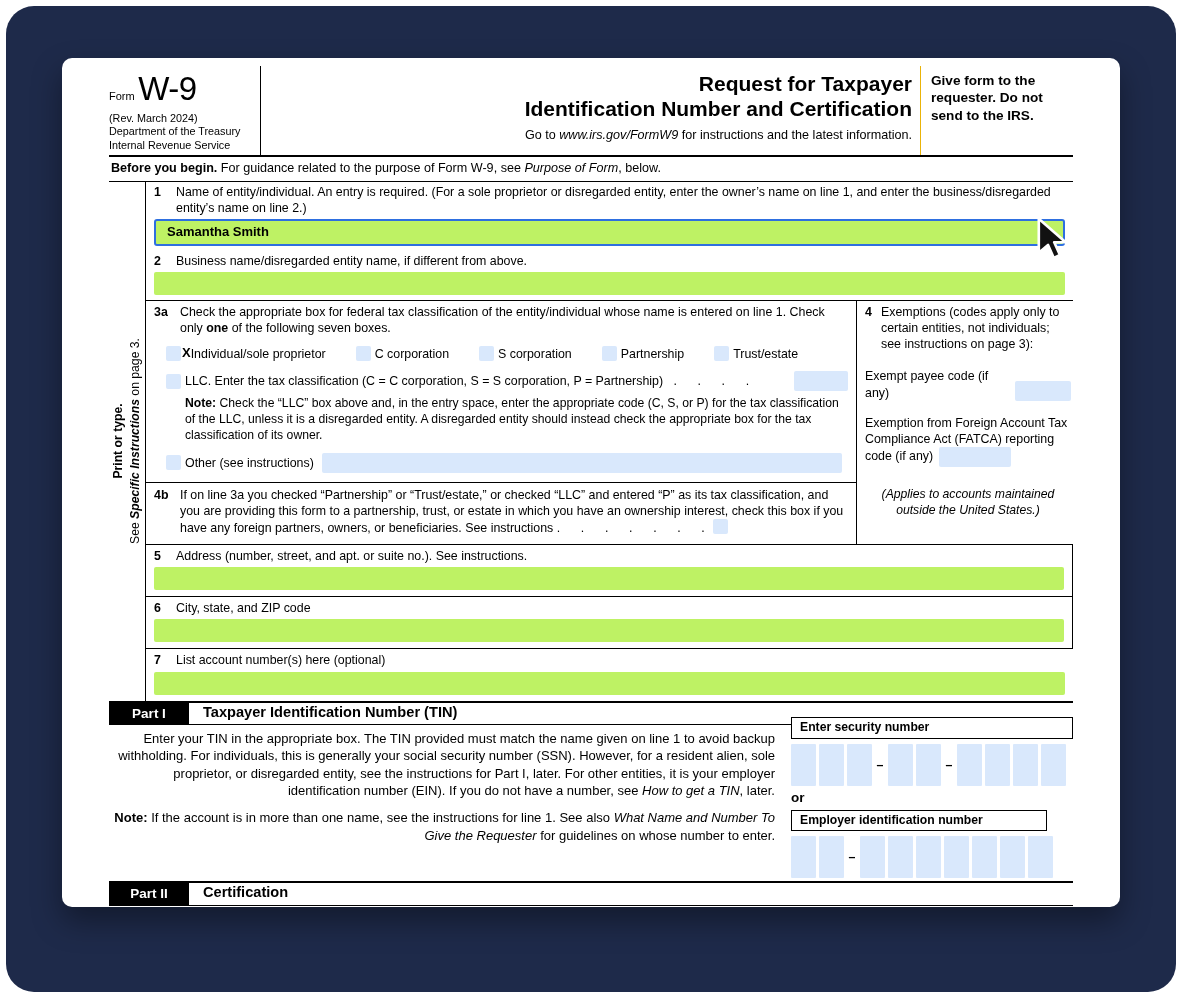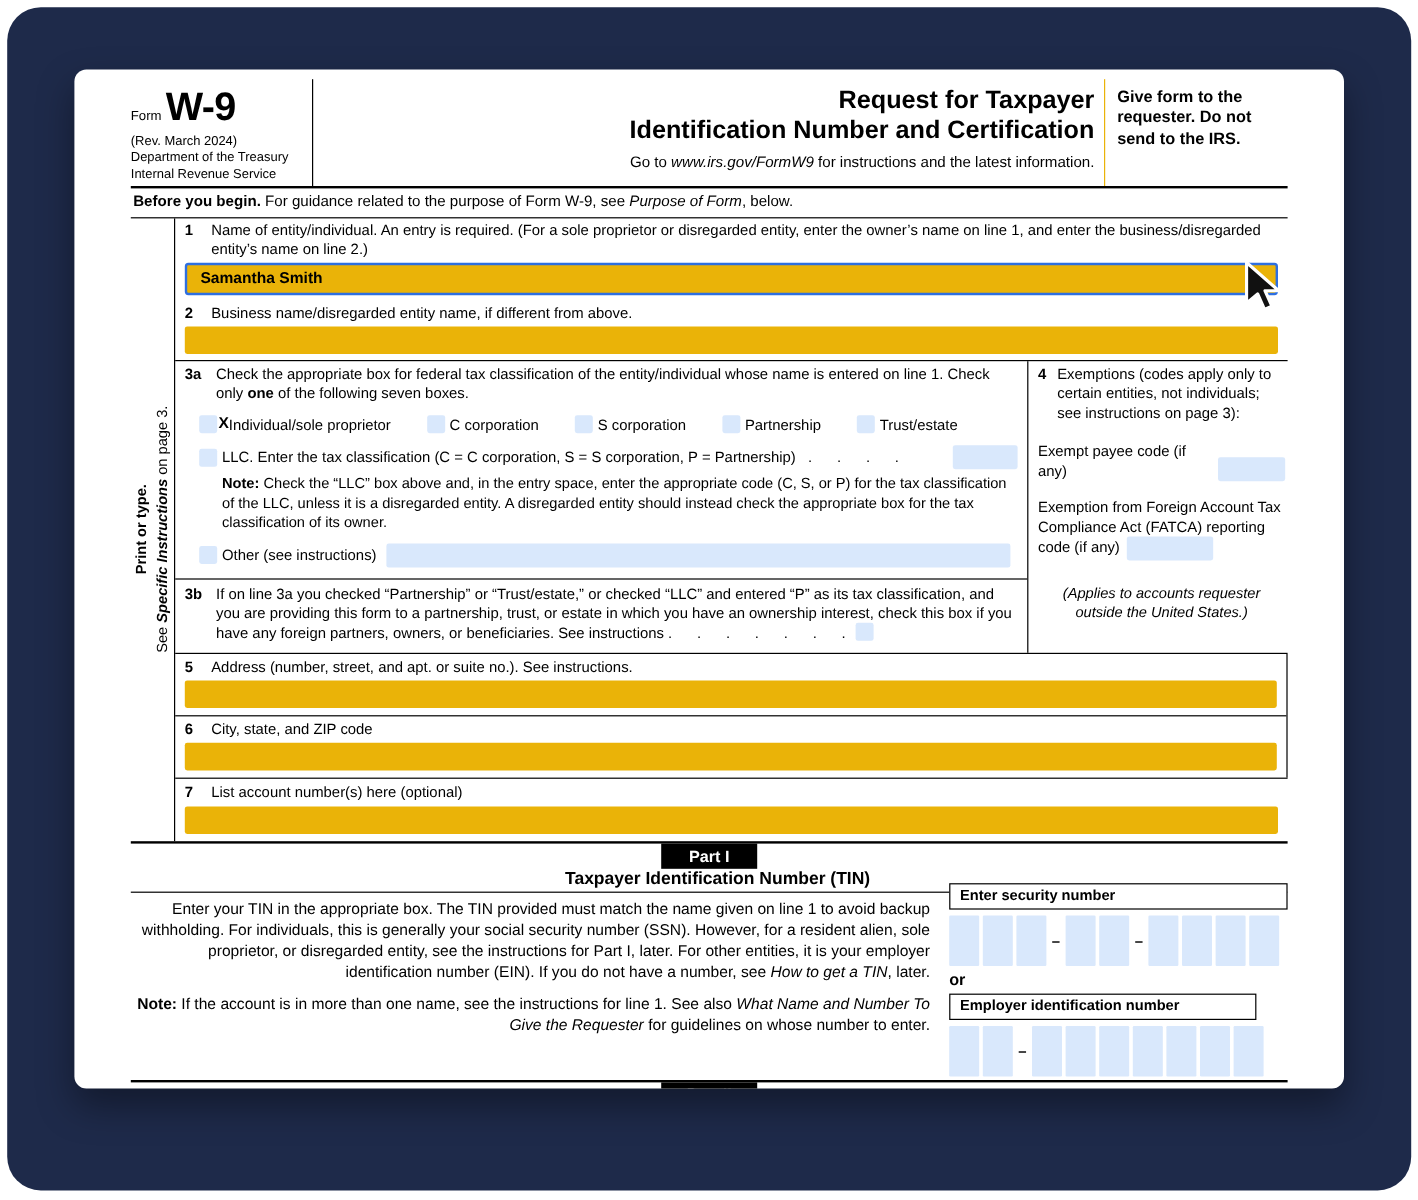--- a/index.html
+++ b/index.html
@@ -12,21 +12,21 @@
     background:#1e2a4a; border-radius:28px; }
   .card { position:absolute; left:56px; top:52px; width:1058px; height:849px;
     background:#fff; border-radius:10px; overflow:hidden;
     box-shadow:0 14px 30px rgba(0,0,0,.38); }
   .form { width:964px; margin:8px auto 0; font-size:12.4px; line-height:1.3; }
 
   
   .hdr { display:flex; border-bottom:2px solid #000; }
   .hdr-left { width:152px; flex:none; border-right:1px solid #000; padding:2px 8px 3px 0; box-sizing:border-box; }
   .formword { font-size:11px; }
-  .formno { font-size:33px; font-weight:bold; letter-spacing:-0.5px;margin-top:21px; }
+  .formno { font-size:33px; font-weight:normal; letter-spacing:-0.5px;margin-top:21px; }
   .rev,.dept { font-size:10.8px; line-height:1.25; }
   .rev { margin-top:1px; }
   .hdr-center { flex:1; border-right:1px solid #eab308; text-align:right; padding:6px 8px 4px; }
   .title { font-weight:bold; font-size:21px; line-height:1.18; }
   .goto { font-weight:normal; font-size:12.6px; margin-top:5px; }
   .goto .lnk { font-style:italic; }
   .hdr-right { width:152px; flex:none; box-sizing:border-box; padding:6px 0 0 10px;
     font-weight:bold; font-size:13.6px; line-height:1.28; }
 
   .before { border-bottom:1px solid #000; padding:3px 0 4px 2px; font-size:12.6px; }
@@ -42,21 +42,21 @@
     white-space:nowrap; text-align:center; font-size:12.2px; line-height:1.4; }
   .tbl { flex:1; border-left:1px solid #000; }
 
   .lbl { display:flex; }
   .num { font-weight:bold; flex:none; width:22px; }
   .num.wide { width:26px; }
   .num.slim { width:16px; }
   .txt { flex:1; }
 
   .row { padding:2px 8px 5px 8px; }
-  .field { height:23px; background:#eab308; border-radius:2px; margin-top:3px; }
+  .field { height:23px; background:#bef264; border-radius:2px; margin-top:3px; }
   .field.focused { border:2px solid #2e6fe0; border-radius:3px; display:flex; align-items:center;
     padding-left:11px; font-weight:bold; font-size:13px; }
   .r2 { border-bottom:1px solid #000; }
 
   .r34 { display:flex; }
   .l34 { flex:1; border-right:1px solid #000; display:flex; flex-direction:column; }
   .lbl3a-wrap { padding:3px 8px 0 8px; }
   .cbrow { display:flex; gap:30px; margin:9px 8px 7px 20px; }
   .cbitem { display:flex; align-items:center; }
   .cb { width:15px; height:15px; background:#d9e8fc; border-radius:2px; flex:none; }
@@ -82,21 +82,21 @@
 
   .r56 { display:flex; border-top:1px solid #000; }
   .l56 { flex:1; border-right:1px solid #000; }
   .r5,.r6 { padding:3px 8px 6px 8px; }
   .r6 { border-top:1px solid #000; }
   .reqcol { width:330px; flex:none; box-sizing:border-box; padding:3px 0 8px 10px; display:flex; flex-direction:column; }
   .reqbox { flex:1; background:#d9e8fc; border-radius:2px; margin-top:4px; }
   .r7 { border-top:1px solid #000; padding:3px 8px 6px 8px; }
 
   
-  .phead { display:flex; align-items:center; border-bottom:1px solid #000;flex-direction:column; }
+  .phead { display:flex; border-bottom:1px solid #000; }
   .phead.pt2 { border-top:2px solid #000; }
   .ptab { background:#000; color:#fff; font-weight:bold; font-size:13.5px;
     width:80px; text-align:center; padding:2px 0; flex:none; }
   .ptitle { font-weight:bold; font-size:14.6px; margin-left:14px; }
 
   .p1body { display:flex; padding-top:5px; }
   .p1text { flex:1; padding-right:16px; font-size:13px; line-height:1.33; }
   .p1text p { margin:0 0 10px;text-align:right; }
   .tincol { width:282px; flex:none; margin-top:-13px; position:relative; }
   .tinlabel { border:1px solid #000; background:#fff; font-weight:bold; font-size:12.2px;
@@ -214,39 +214,39 @@
               </div>
 
               <div class="otherrow">
                 <span class="cb"></span>
                 <span class="llctext">Other (see instructions)</span>
                 <span class="otherfield"></span>
               </div>
 
               <div class="r3b">
                 <div class="lbl">
-                  <span class="num wide">3b</span>
+                  <span class="num wide">4b</span>
                   <span class="txt"><span>If on line 3a you checked “Partnership” or “Trust/estate,” or checked “LLC” and entered “P” as its tax classification, and you are providing this form to a partnership, trust, or estate in which you have an ownership interest, check this box if you have any foreign partners, owners, or beneficiaries. See instructions</span><span class="dots"> .      .      .      .      .      .      .</span><span class="cb inline"></span></span>
                 </div>
               </div>
             </div>
 
             <div class="r4col">
               <div class="lbl">
                 <span class="num slim">4</span>
                 <span class="txt">Exemptions (codes apply only to certain entities, not individuals; see instructions on page 3):</span>
               </div>
               <div class="exrow">
                 <span>Exempt payee code (if any)</span>
                 <span class="sbox"></span>
               </div>
               <div class="fatcap">
                 <span>Exemption from Foreign Account Tax Compliance Act (FATCA) reporting code (if any)</span><span class="sbox-inline"></span>
               </div>
-              <div class="applies">(Applies to accounts requester outside the United States.)</div>
+              <div class="applies">(Applies to accounts maintained outside the United States.)</div>
             </div>
           </div>
 
           <div class="r56">
             <div class="l56">
               <div class="r5">
                 <div class="lbl">
                   <span class="num">5</span>
                   <span class="txt">Address (number, street, and apt. or suite no.). See instructions.</span>
                 </div>

